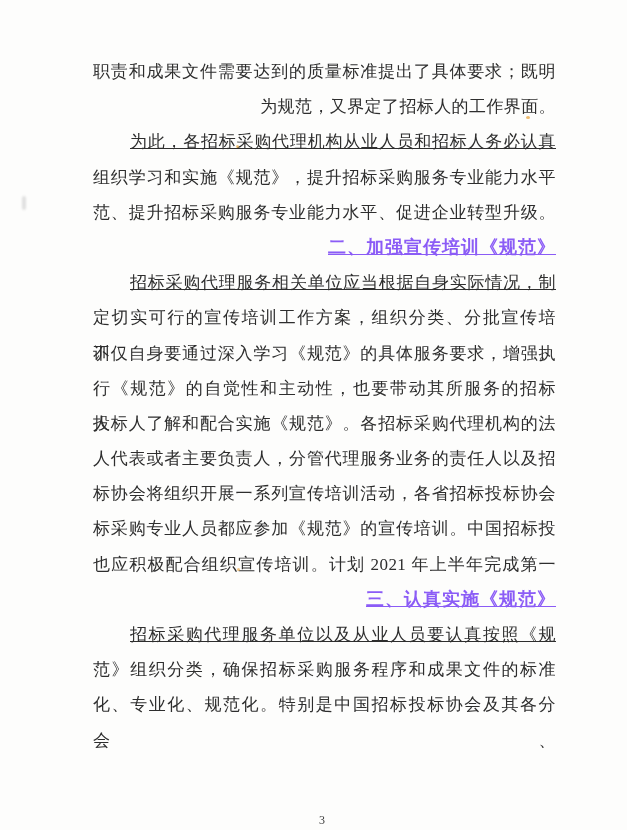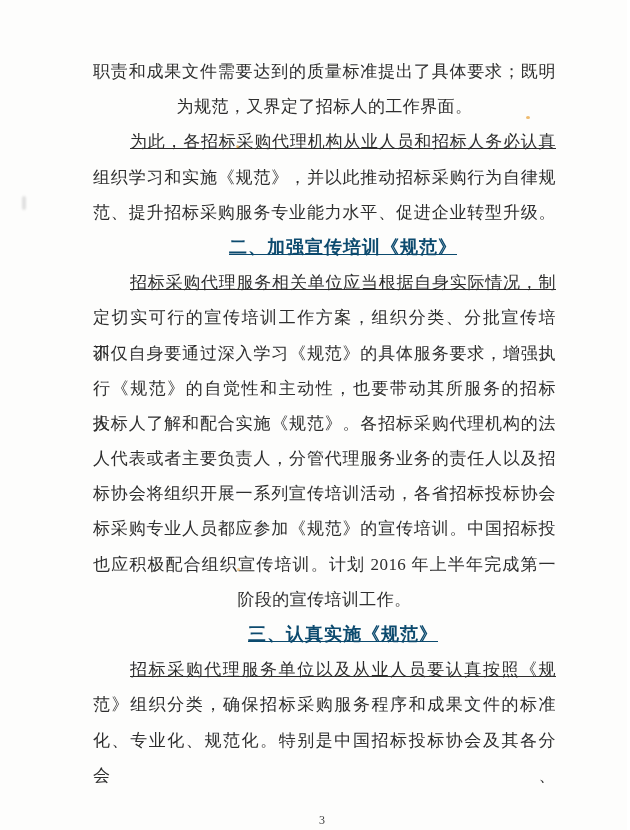--- a/index.html
+++ b/index.html
@@ -20,36 +20,36 @@
     left: 93px;
     top: 54px;
     width: 463px;
     font-size: 17px;
     line-height: 35.2px;
     color: #2e2e2e;
     letter-spacing: 0.4px;
   }
   .line {
     height: 35.2px;
-    text-align: center;
+    text-align: right;
   }
   .line.justify {
     text-align: justify;
     text-align-last: justify;
     text-justify: inter-character;
   }
   .line.indent {
     padding-left: 37px;
     text-decoration: underline;
   }
   .line.heading {
     font-family: "Liberation Sans", "DejaVu Sans", sans-serif;
     font-weight: 700;
     font-size: 18px;
-    color: #0c4a6e;
+    color: #8b5cf6;
     letter-spacing: 1px;
   }
   .footer {
     position: absolute;
     top: 813px;
     left: 0;
     width: 630px;
     padding-left: 14px;
     box-sizing: border-box;
     text-align: center;
@@ -75,33 +75,32 @@
   }
 </style>
 </head>
 <body>
 
 <div class="page">
   <div class="text-block">
       <div class="line body justify">职责和成果文件需要达到的质量标准提出了具体要求；既明</div>
       <div class="line body">为规范，又界定了招标人的工作界面。</div>
       <div class="line body indent justify">为此，各招标采购代理机构从业人员和招标人务必认真</div>
-      <div class="line body justify">组织学习和实施《规范》，并以此推动招标采购行为自律规</div>
+      <div class="line body justify">组织学习和实施《规范》，提升招标采购服务专业能力水平</div>
       <div class="line body justify">范、提升招标采购服务专业能力水平、促进企业转型升级。</div>
       <div class="line heading indent">二、加强宣传培训《规范》</div>
       <div class="line body indent justify">招标采购代理服务相关单位应当根据自身实际情况，制</div>
       <div class="line body justify">定切实可行的宣传培训工作方案，组织分类、分批宣传培训。</div>
       <div class="line body justify">不仅自身要通过深入学习《规范》的具体服务要求，增强执</div>
       <div class="line body justify">行《规范》的自觉性和主动性，也要带动其所服务的招标人、</div>
       <div class="line body justify">投标人了解和配合实施《规范》。各招标采购代理机构的法</div>
       <div class="line body justify">人代表或者主要负责人，分管代理服务业务的责任人以及招</div>
       <div class="line body justify">标协会将组织开展一系列宣传培训活动，各省招标投标协会</div>
       <div class="line body justify">标采购专业人员都应参加《规范》的宣传培训。中国招标投</div>
-      <div class="line body justify">也应积极配合组织宣传培训。计划 2016 年上半年完成第一</div>
-      <div class="line body">阶段的宣传培训工作。</div>
+      <div class="line body justify">也应积极配合组织宣传培训。计划 2021 年上半年完成第一</div>
       <div class="line heading indent">三、认真实施《规范》</div>
       <div class="line body indent justify">招标采购代理服务单位以及从业人员要认真按照《规</div>
       <div class="line body justify">范》组织分类，确保招标采购服务程序和成果文件的标准</div>
       <div class="line body justify">化、专业化、规范化。特别是中国招标投标协会及其各分会、</div>
     </div>
   <div class="footer">3</div>
   <div class="speck s1"></div>
   <div class="speck s2"></div>
   <div class="speck s3"></div>
   <div class="smudge"></div>

